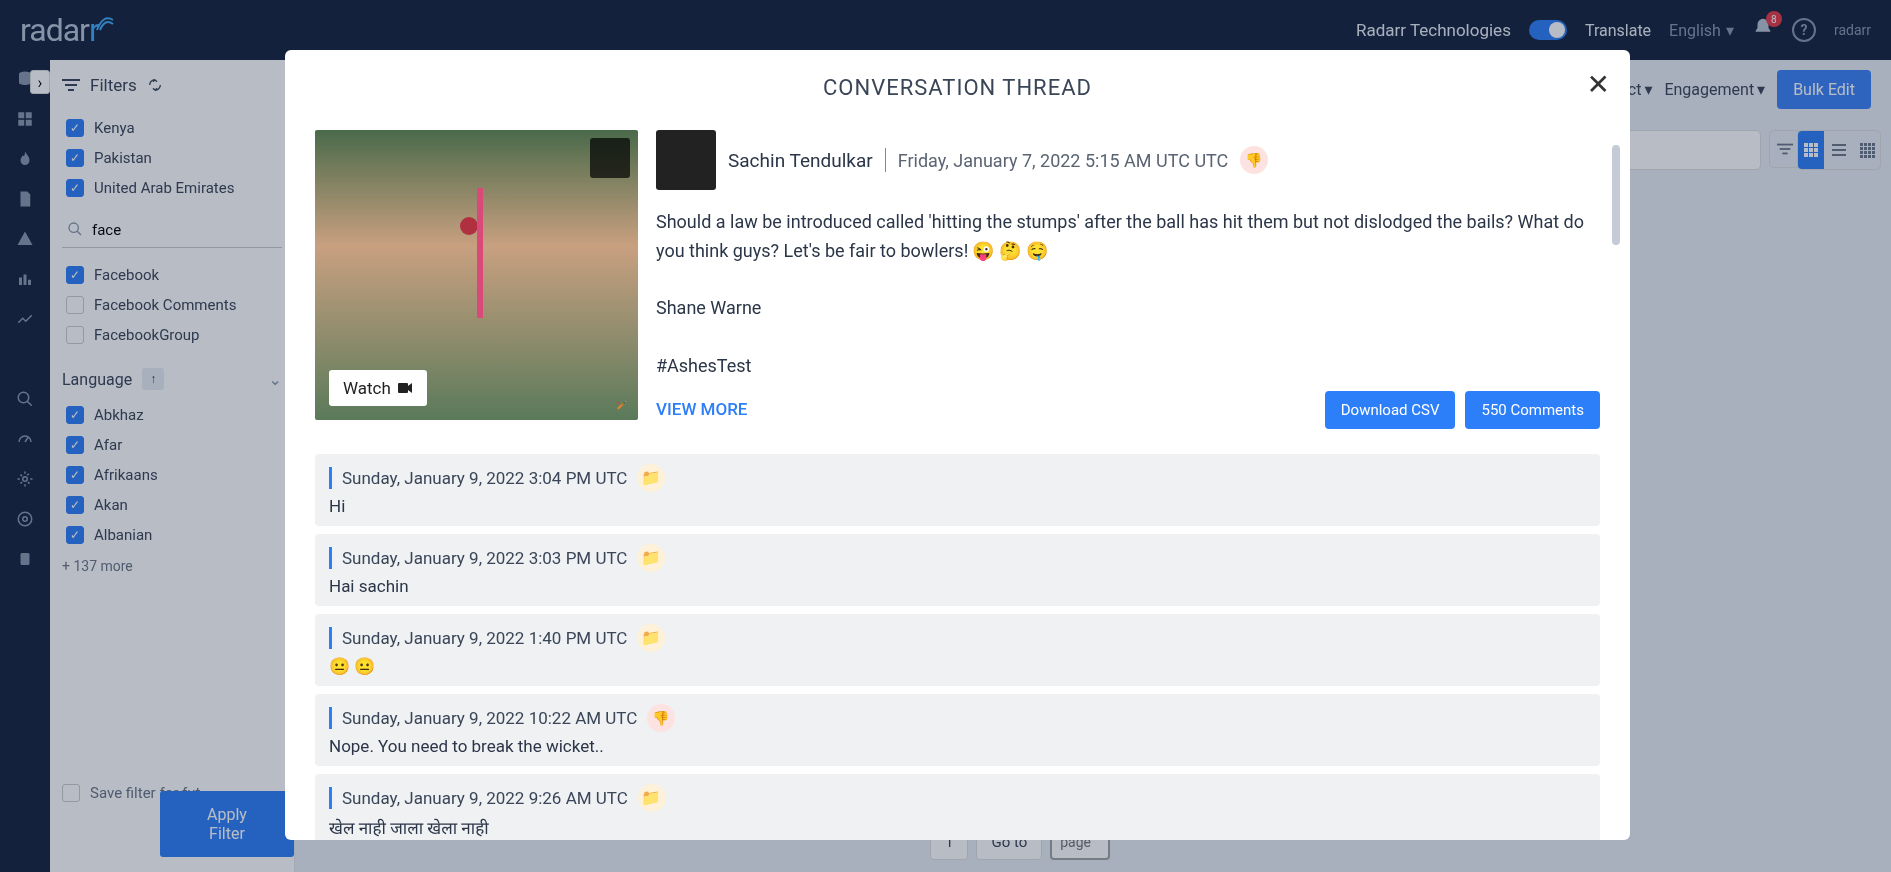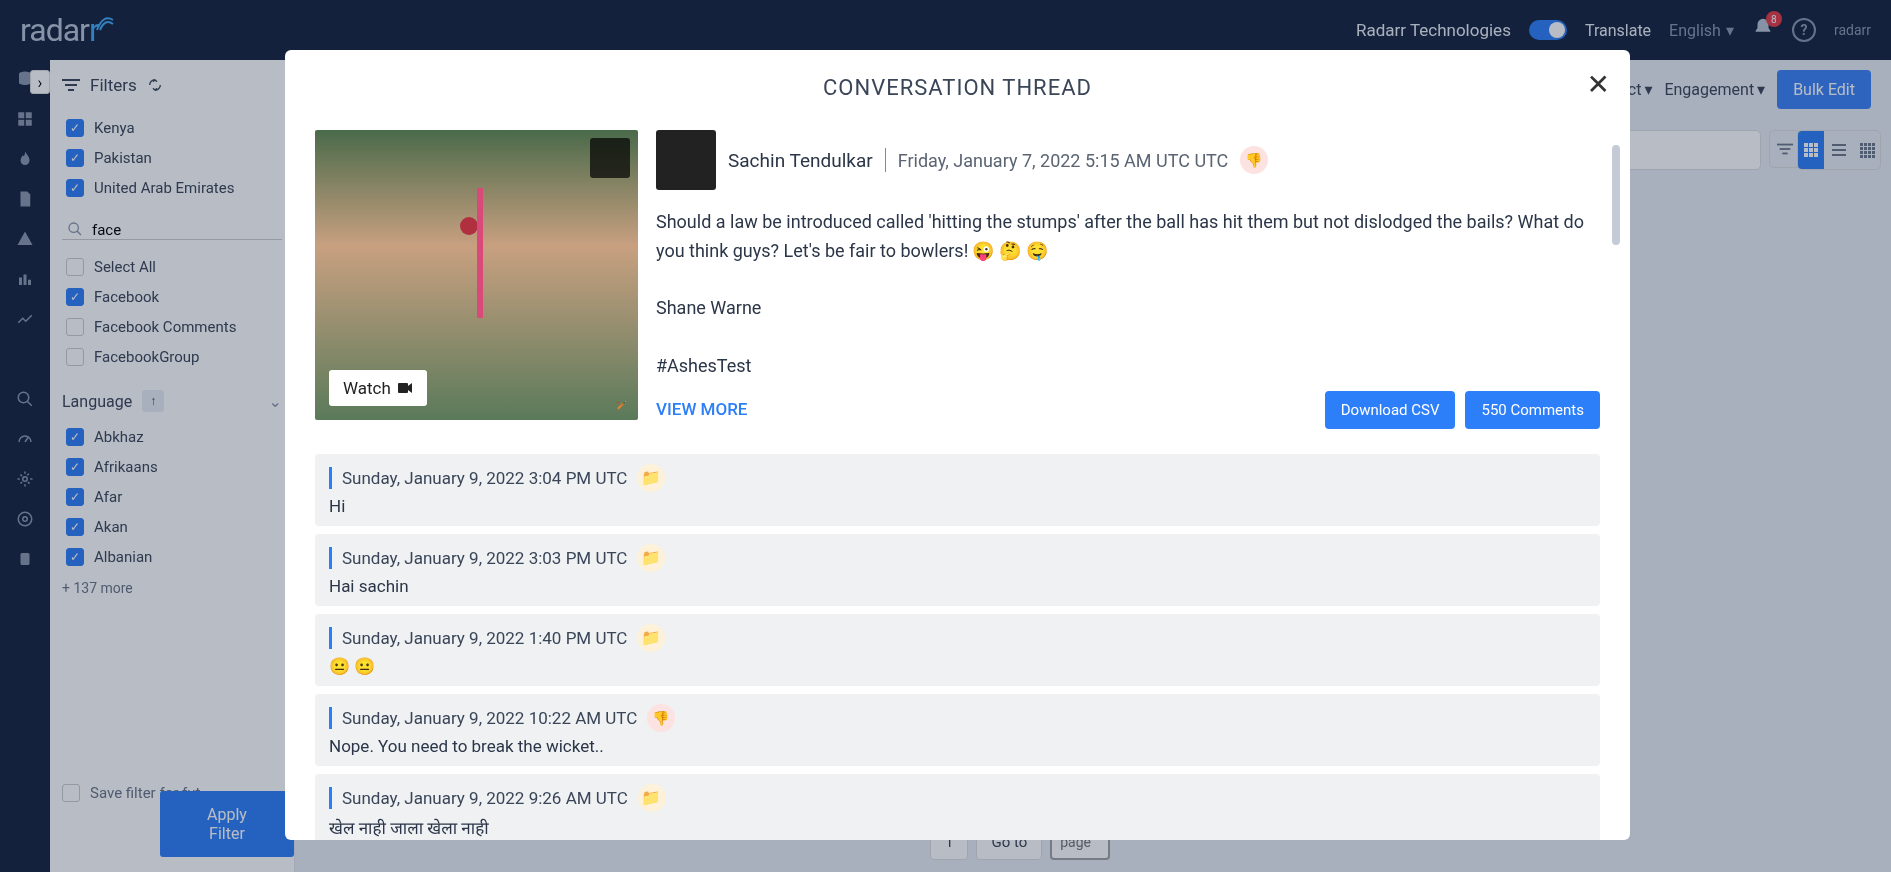--- a/index.html
+++ b/index.html
@@ -27,21 +27,21 @@
 .expand-arrow { position:absolute; top:70px; left:30px; width:20px; height:24px; background:#fff; border:1px solid #ddd; border-radius:3px; display:flex; align-items:center; justify-content:center; cursor:pointer; z-index:5;}
 
 
 .filter-panel { position:absolute; top:60px; left:50px; width:245px; background:#fff; height:calc(100% - 60px); padding:15px 12px; border-right:1px solid #e1e5eb; overflow-y:auto;}
 .filter-hdr { display:flex; align-items:center; gap:10px; margin-bottom:18px; color:#3a4658; font-size:17px;}
 .check-item { display:flex; align-items:center; gap:10px; padding:6px 4px; font-size:15px; color:#3a4658; cursor:pointer;}
 .chk { width:18px; height:18px; border-radius:3px; border:1px solid #ccc; display:flex; align-items:center; justify-content:center; }
 .chk.on { background:#2d7ff9; border-color:#2d7ff9; }
 .chk.on::after { content:'✓'; color:#fff; font-size:12px; }
 .search-box { position:relative; margin:10px 0 12px; }
-.search-box input { width:100%; border:none; border-bottom:1px solid #ccc; padding:8px 8px 0 30px; font-size:15px; outline:none; background:transparent;}
+.search-box input { width:100%; border:none; border-bottom:1px solid #ccc; padding:8px 8px 8px 30px; font-size:15px; outline:none; background:transparent;}
 .search-box .sic { position:absolute; left:5px; top:8px; color:#8a97ad;}
 .section-hdr { display:flex; align-items:center; gap:10px; margin:18px 0 10px; color:#3a4658; font-size:16px;}
 .arrow-box { width:22px; height:22px; background:#e8eef5; border-radius:3px; display:flex; align-items:center; justify-content:center; font-size:12px;}
 .more-txt { color:#6b7688; font-size:14px; margin-top:8px; cursor:pointer;}
 .save-filter-row { position:absolute; bottom:70px; left:12px; right:12px; display:flex; align-items:center; gap:10px; color:#6b7688; font-size:15px;}
 .apply-btn { position:absolute; bottom:15px; left:110px; background:#2d7ff9; color:#fff; border:none; padding:14px 40px; font-size:16px; border-radius:3px; cursor:pointer;}
 
 
 .top-toolbar { position:absolute; top:70px; right:20px; display:flex; align-items:center; gap:12px; }
 .tt-link { color:#3a4658; font-size:16px; display:flex; align-items:center; gap:3px; cursor:pointer;}
@@ -196,24 +196,20 @@
     </div>
   <div class="search-box">
     <span class="sic"><svg width="16" height="16" viewBox="0 0 24 24" fill="none" stroke="#8a97ad" stroke-width="2">
           <circle cx="10" cy="10" r="7"></circle>
           <line x1="15" y1="15" x2="21" y2="21"></line>
         </svg></span>
     <input type="text" value="face" style="">
   </div>
   <div id="source-list">
       <div class="check-item">
-        <span class="chk"></span>
-        <span>Select All</span>
-      </div>
-      <div class="check-item">
         <span class="chk on"></span>
         <span>Facebook</span>
       </div>
       <div class="check-item">
         <span class="chk"></span>
         <span>Facebook Comments</span>
       </div>
       <div class="check-item">
         <span class="chk"></span>
         <span>FacebookGroup</span>
@@ -224,25 +220,25 @@
     <span class="arrow-box">↑</span>
     <span style="margin-left:auto;color:#8a97ad;">⌄</span>
   </div>
   <div id="lang-list">
       <div class="check-item">
         <span class="chk on"></span>
         <span>Abkhaz</span>
       </div>
       <div class="check-item">
         <span class="chk on"></span>
+        <span>Afar</span>
+      </div>
+      <div class="check-item">
+        <span class="chk on"></span>
         <span>Afrikaans</span>
-      </div>
-      <div class="check-item">
-        <span class="chk on"></span>
-        <span>Afar</span>
       </div>
       <div class="check-item">
         <span class="chk on"></span>
         <span>Akan</span>
       </div>
       <div class="check-item">
         <span class="chk on"></span>
         <span>Albanian</span>
       </div>
     </div>

